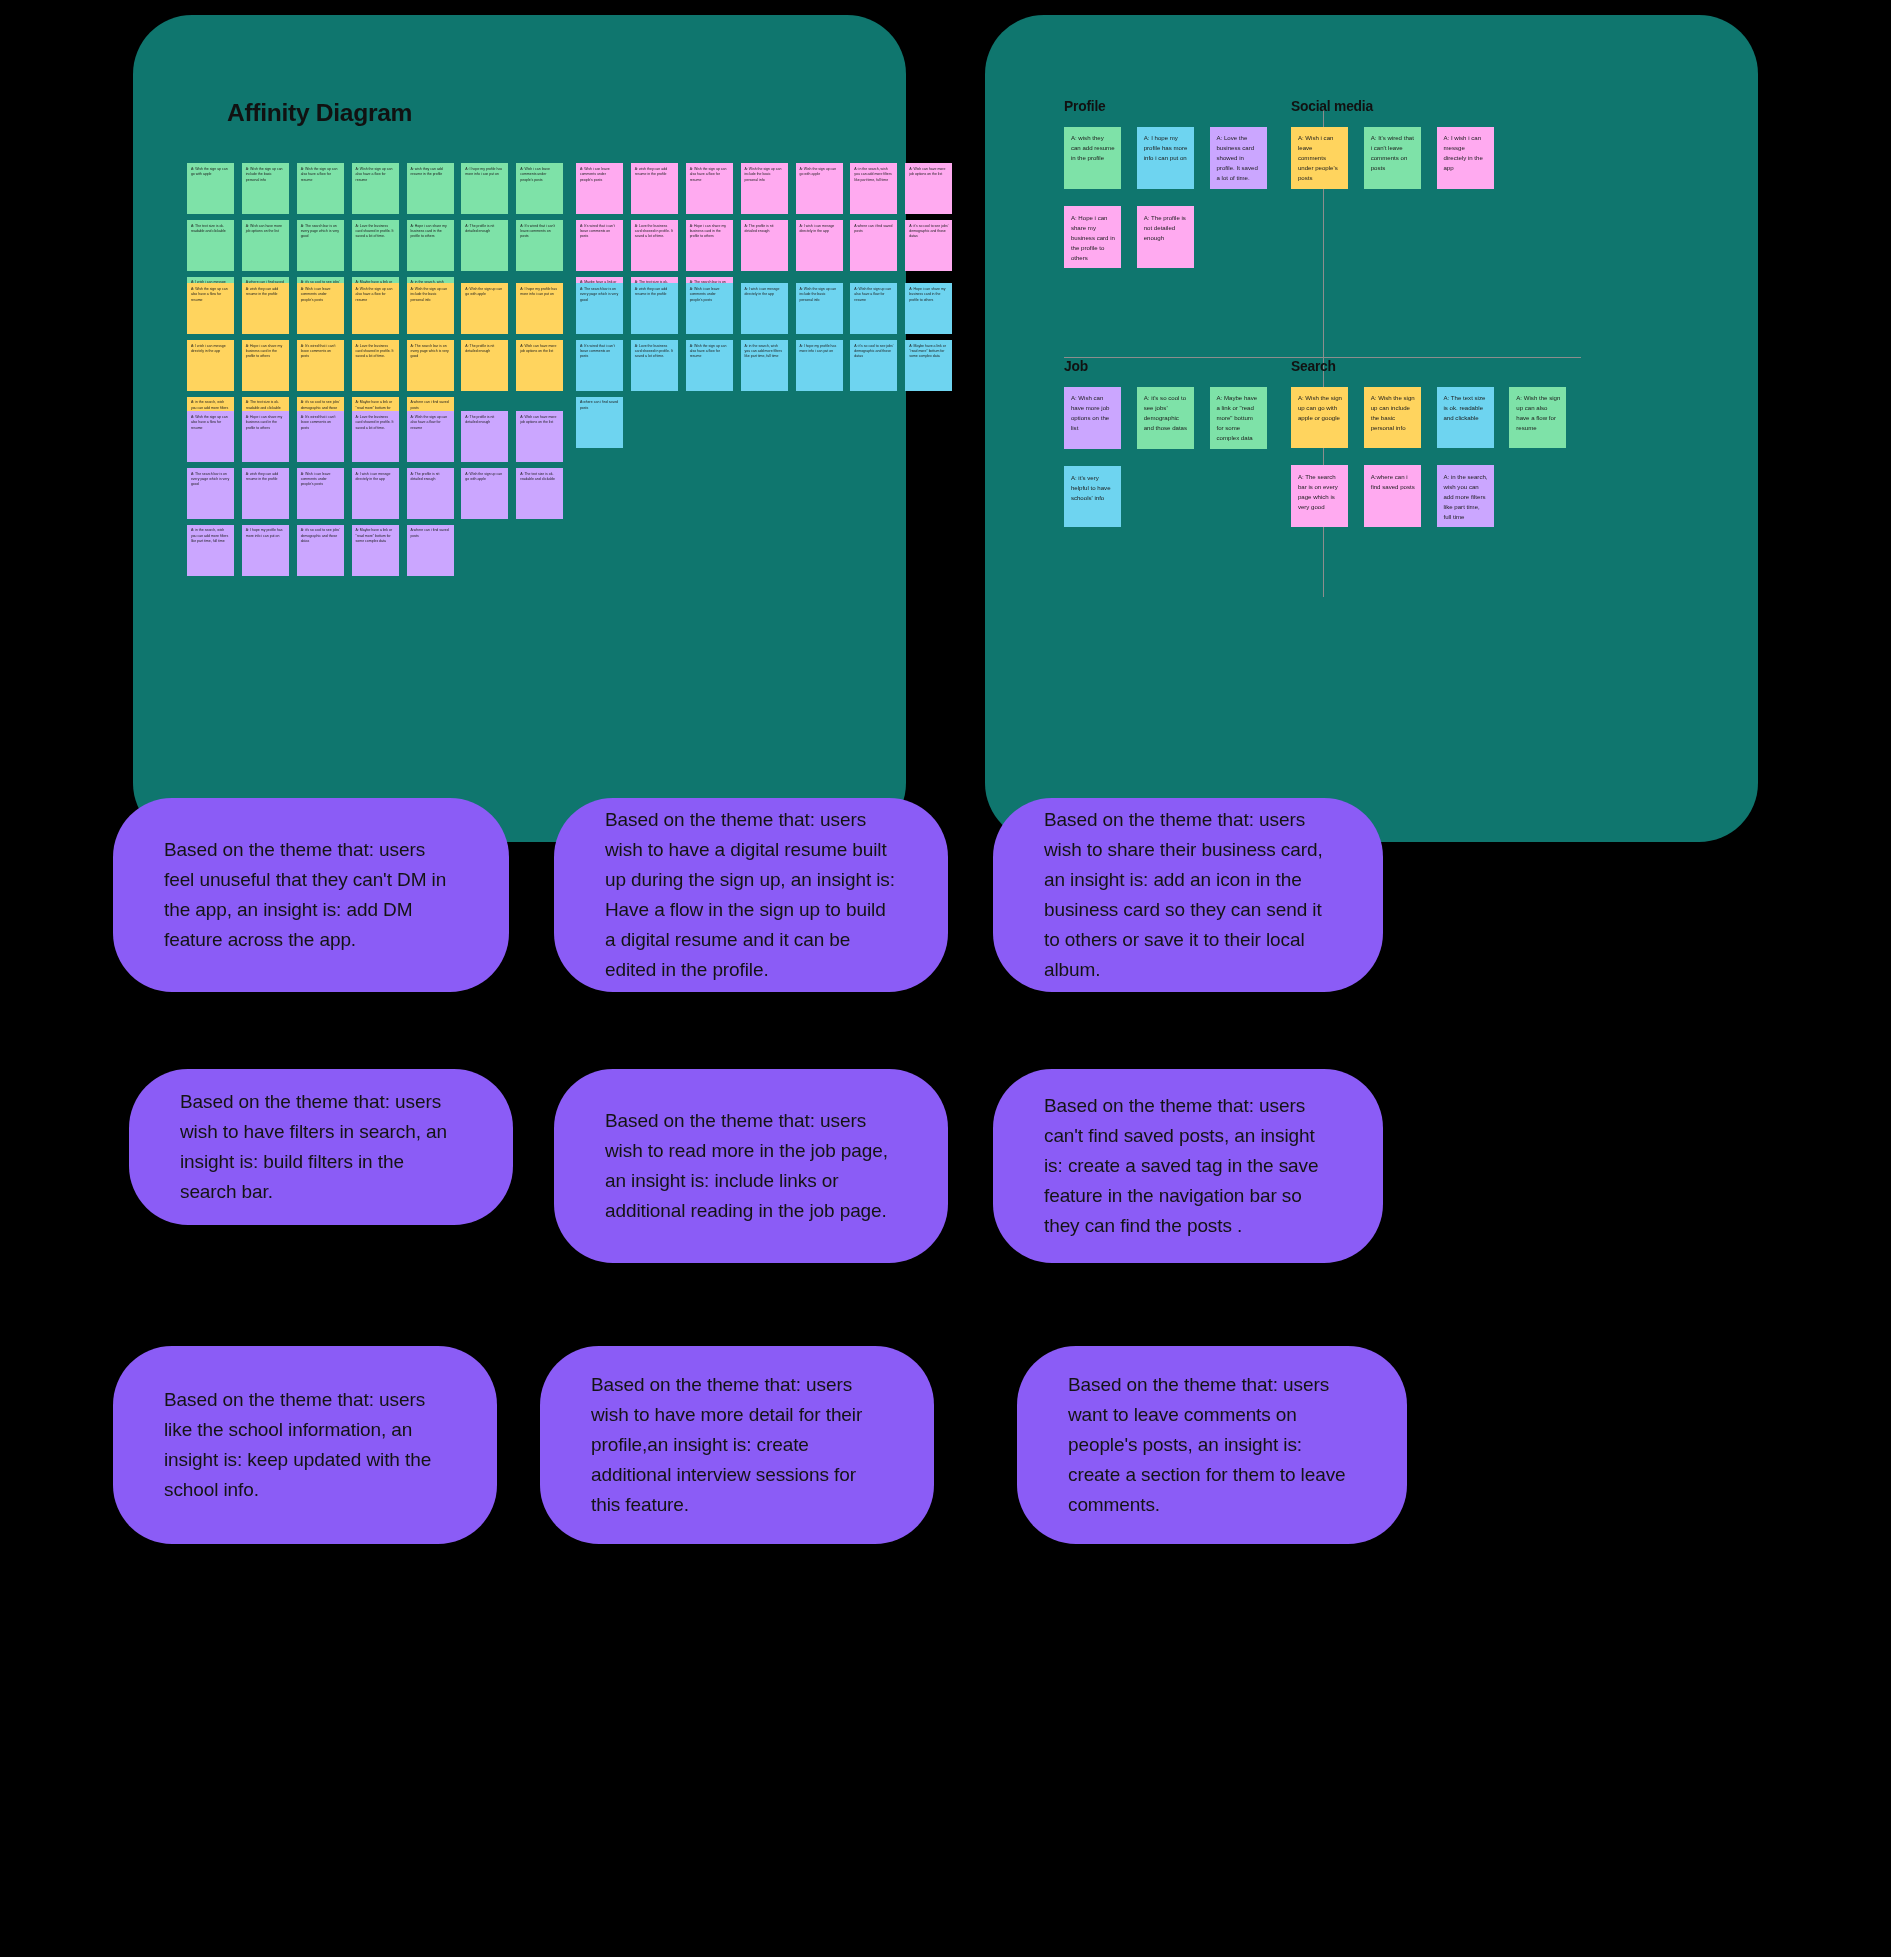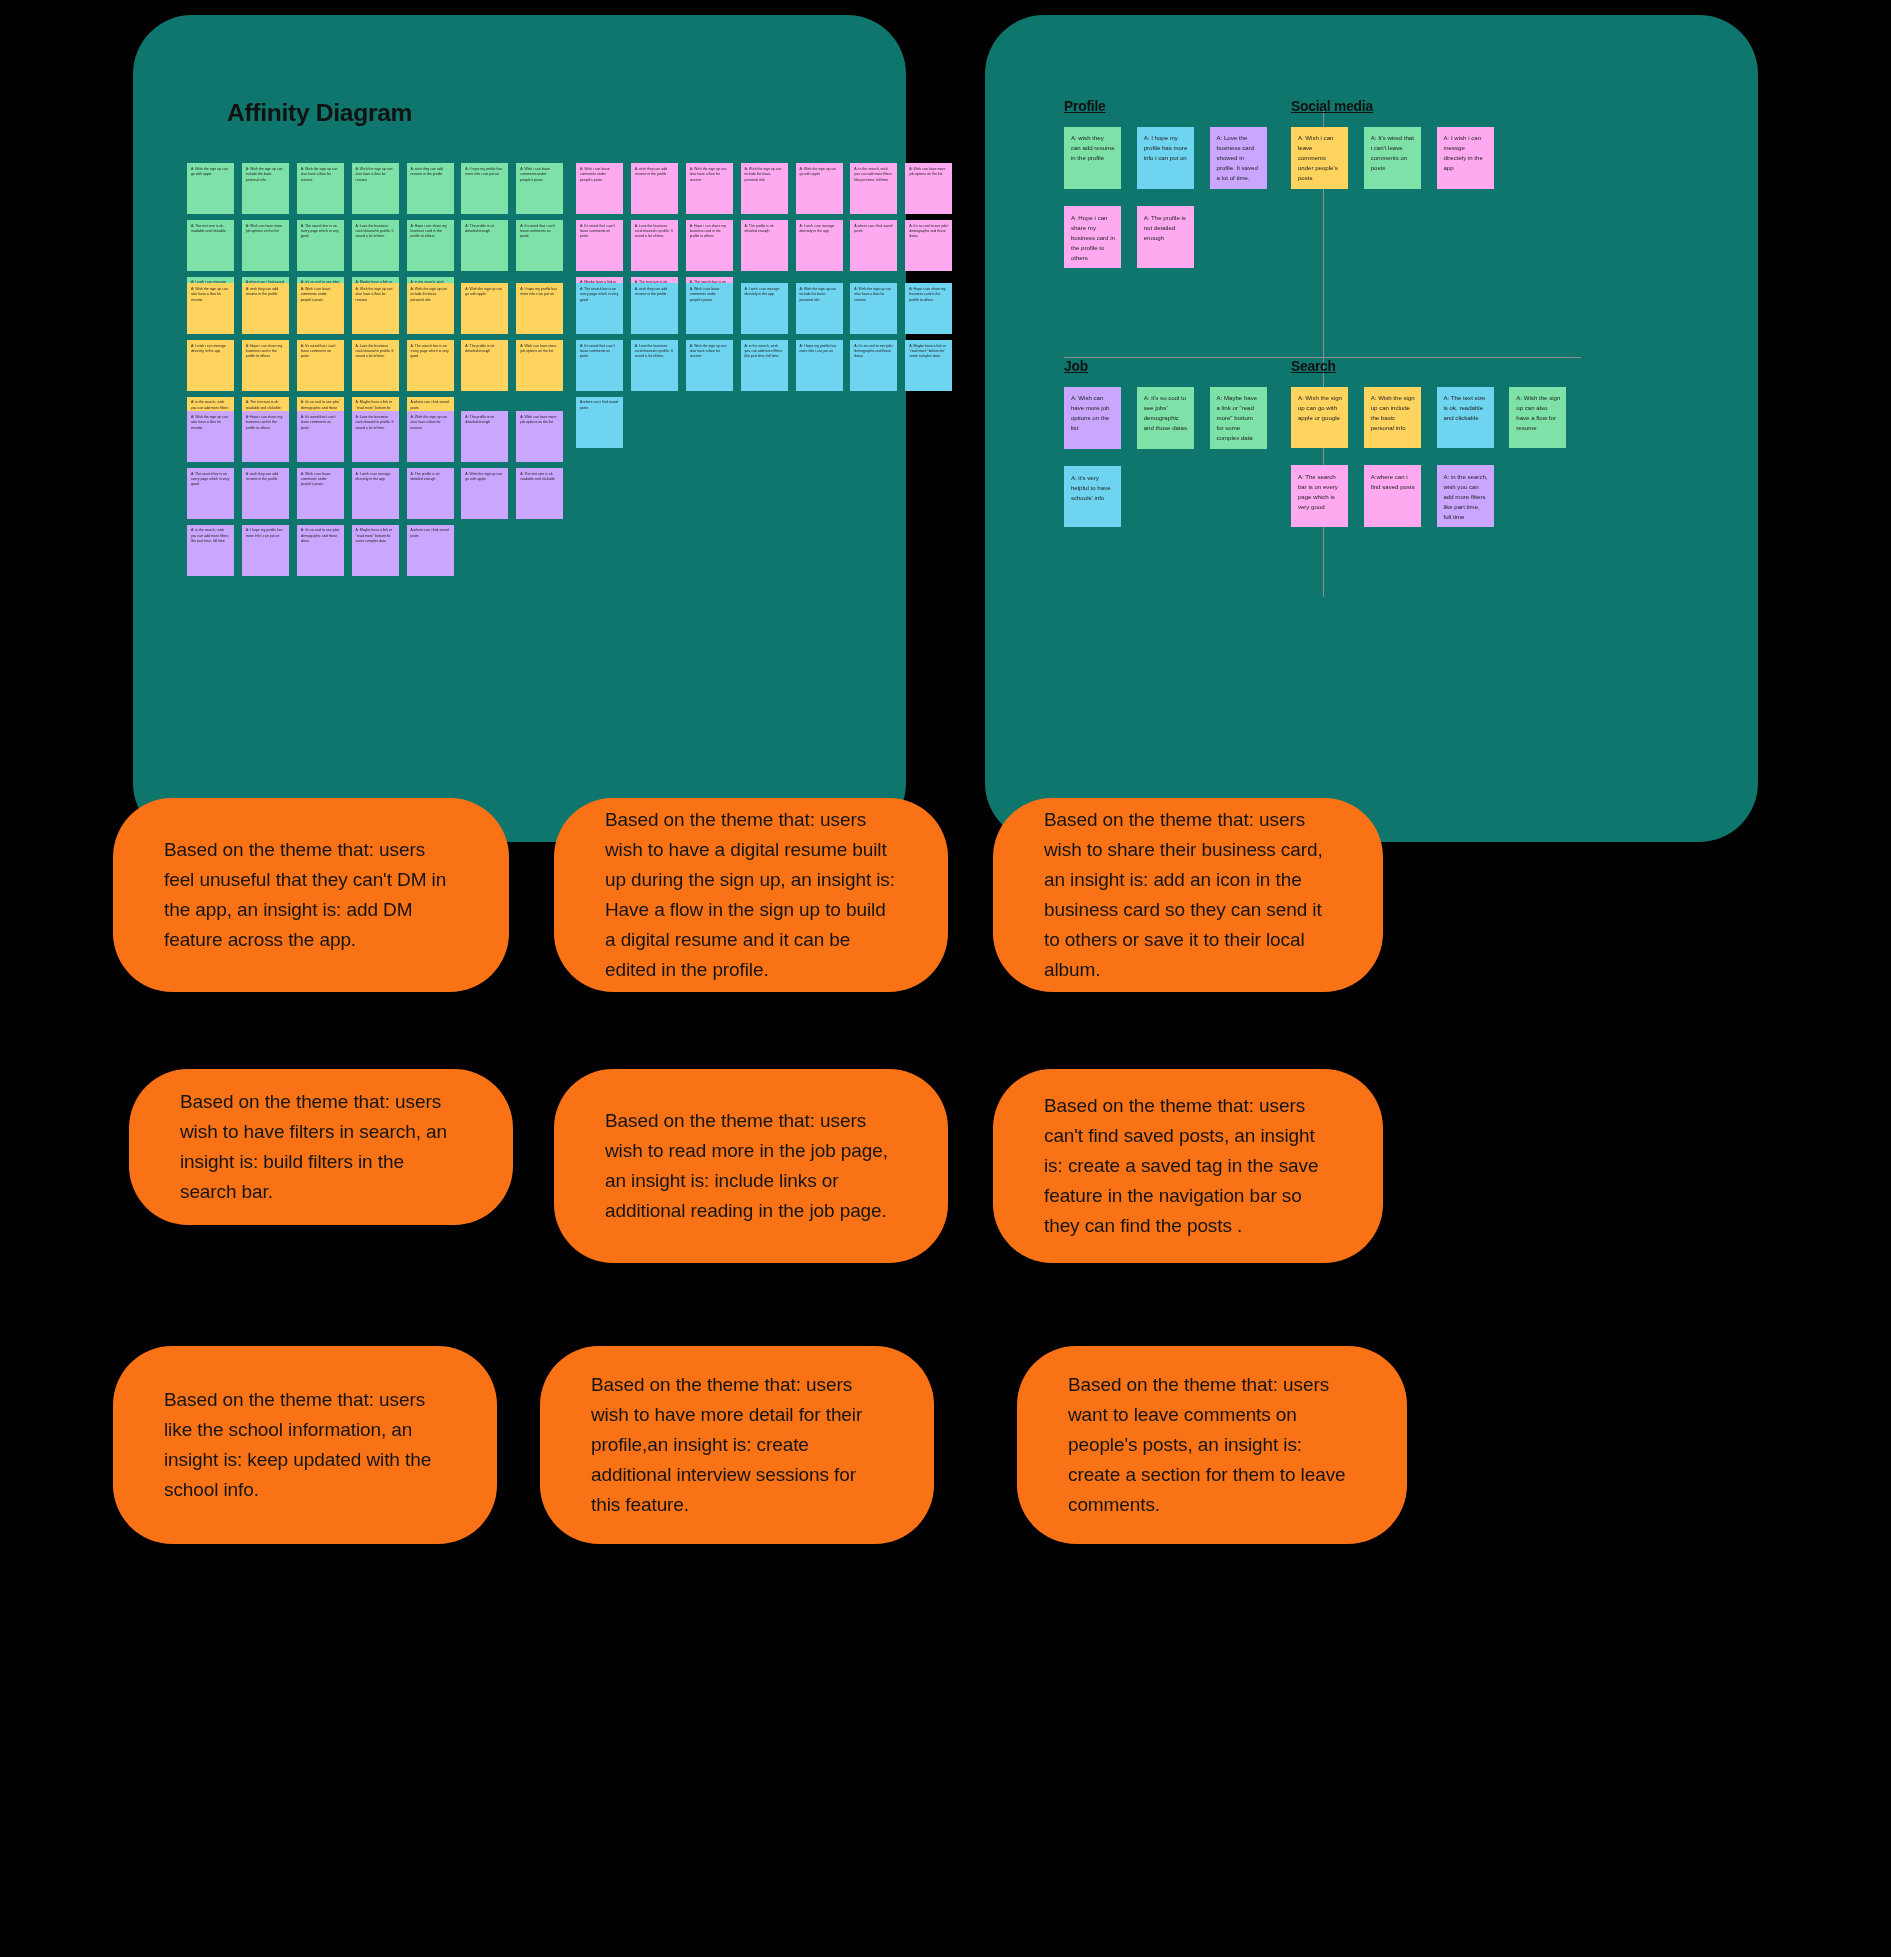--- a/index.html
+++ b/index.html
@@ -61,39 +61,38 @@
   #quad-social  { left: 227px; top: 0px; }
   #quad-job     { left: 0px;   top: 260px; }
   #quad-search  { left: 227px; top: 260px; }
 
   .q-title {
     font-size: 13.8px;
     font-weight: bold;
     color: #111111;
     margin-bottom: 12.8px;
     letter-spacing: -0.2px;
-    text-decoration: underline;
   }
   .q-notes { display: flex; flex-wrap: wrap; gap: 17.7px 15.8px; width: 217px; }
   #quad-search .q-notes { width: 335px; }
   #quad-social .q-notes { width: 227px; }
 
   .note {
     width: 57px;
     min-height: 61px;
     padding: 6.9px 5.9px 5.9px 6.9px;
     font-size: 6.1px;
     line-height: 1.62;
     color: #1d1d1d;
   }
 
   
   .insight-card {
     position: absolute;
-    background: #f97316;
+    background: #8b5cf6;
     border-radius: 59px;
     display: flex;
     align-items: center;
   }
   .insight-text {
     padding: 0 51px;
     font-size: 19px;
     line-height: 1.58;
     color: #141414;
     letter-spacing: -0.1px;

